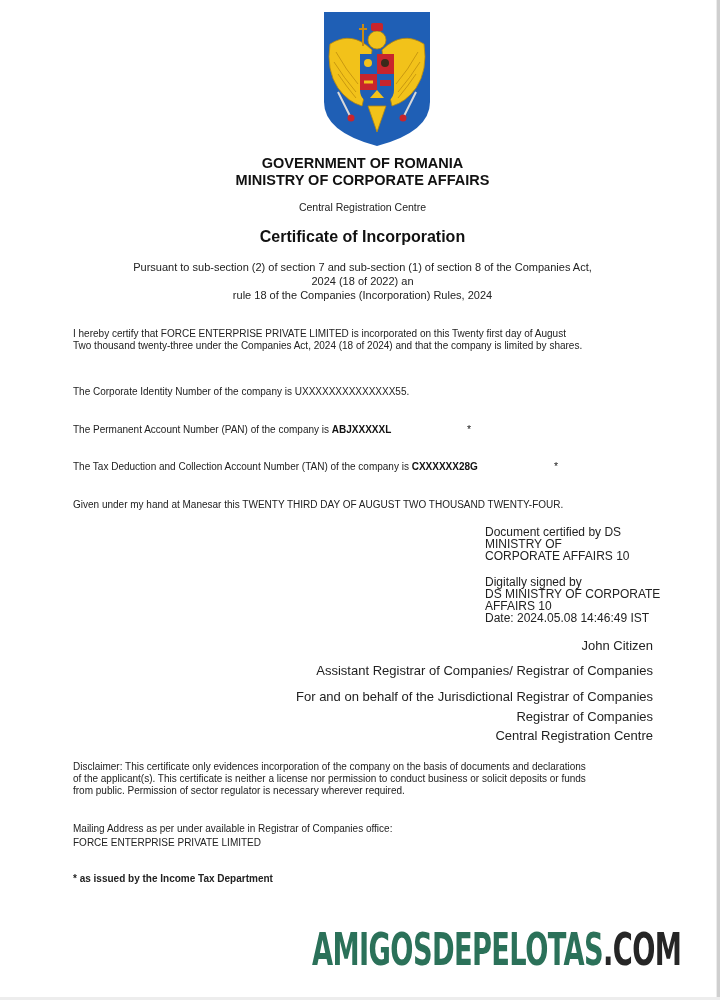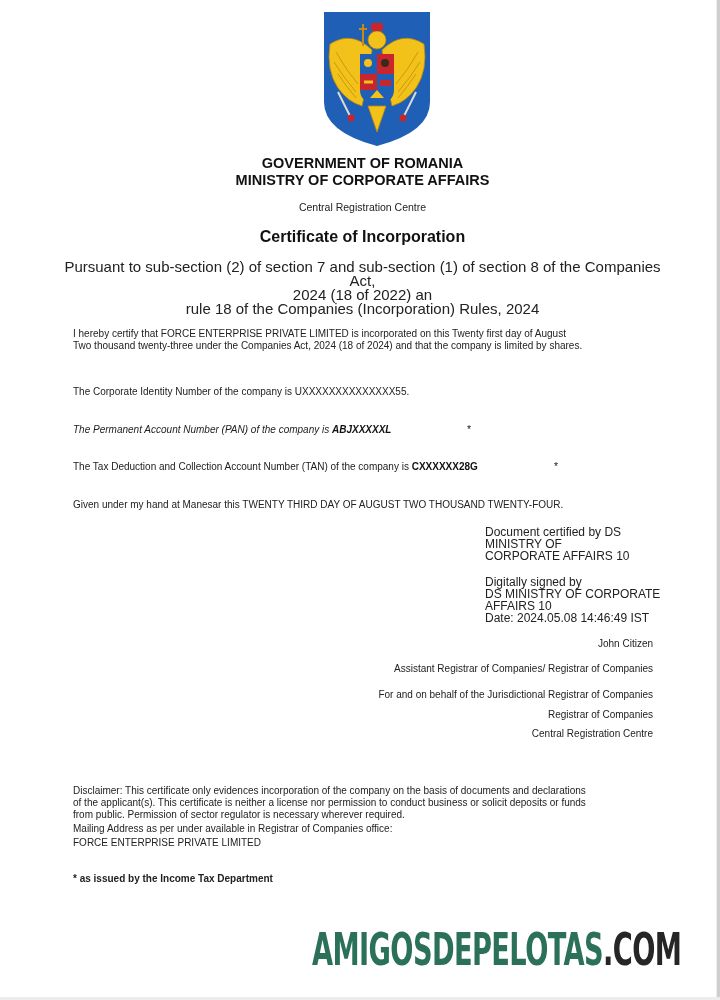--- a/index.html
+++ b/index.html
@@ -10,28 +10,28 @@
   .page-edge { position: absolute; right: 0; top: 0; width: 3px; height: 1000px; background: #cfcfcf; }
   .page-edge-inner { position: absolute; right: 3px; top: 0; width: 1px; height: 1000px; background: #ececec; }
   .bottom-edge { position: absolute; left: 0; bottom: 0; width: 720px; height: 3px; background: #ededed; }
 
   .emblem { position: absolute; left: 322px; top: 10px; width: 110px; height: 138px; }
 
   .center { position: absolute; left: 0; width: 725px; text-align: center; }
   .gov-title { top: 155px; font-weight: bold; font-size: 14.5px; line-height: 17px; color: #111; }
   .crc { top: 201px; font-size: 10.5px; color: #222; }
   .cert-title { top: 228px; font-weight: bold; font-size: 16px; color: #111; }
-  .pursuant { top: 260px; font-size: 15px; line-height: 14px; color: #222; left: 60px; width: 605px; }
+  .pursuant { top: 260px; font-size: 11px; line-height: 14px; color: #222; left: 60px; width: 605px; }
 
   .para { position: absolute; left: 73px; font-size: 10px; line-height: 12px; color: #222; white-space: nowrap; }
   .para b { font-weight: bold; color: #111; }
   .star { position: absolute; font-size: 10.5px; color: #222; }
 
   .sig { position: absolute; left: 485px; font-size: 12px; line-height: 12px; color: #222; }
-  .right { position: absolute; right: 67px; font-size: 10px; color: #222; text-align: left; white-space: nowrap; }
+  .right { position: absolute; right: 67px; font-size: 13px; color: #222; text-align: left; white-space: nowrap; }
 
   .watermark {
     position: absolute; left: 312px; top: 924px; height: 52px;
     font-family: "DejaVu Sans", sans-serif; font-weight: bold; font-size: 44px; line-height: 52px;
     letter-spacing: -1px; transform: scaleX(0.62); transform-origin: left center; white-space: nowrap;
   }
   .wm-green { color: #2b7159; }
   .wm-dark { color: #262626; }
 </style>
 </head>
@@ -90,21 +90,21 @@
   <div>rule 18 of the Companies (Incorporation) Rules, 2024</div>
 </div>
 
 <div class="para" style="top:328px;">
   <div>I hereby certify that FORCE ENTERPRISE PRIVATE LIMITED is incorporated on this Twenty first day of August</div>
   <div>Two thousand twenty-three under the Companies Act, 2024 (18 of 2024) and that the company is limited by shares.</div>
 </div>
 
 <div class="para" style="top:386px;">The Corporate Identity Number of the company is UXXXXXXXXXXXXXX55.</div>
 
-<div class="para" style="top:424px;font-style:italic;">
+<div class="para" style="top:424px;">
   <span>The Permanent Account Number (PAN) of the company is </span><b>ABJXXXXXL</b>
 </div>
 <div class="star" style="left:467px; top:423px;">*</div>
 
 <div class="para" style="top:461px;">
   <span>The Tax Deduction and Collection Account Number (TAN) of the company is </span><b>CXXXXXX28G</b>
 </div>
 <div class="star" style="left:554px; top:460px;">*</div>
 
 <div class="para" style="top:499px;">Given under my hand at Manesar this TWENTY THIRD DAY OF AUGUST TWO THOUSAND TWENTY-FOUR.</div>
@@ -120,21 +120,21 @@
   <div>AFFAIRS 10</div>
   <div>Date: 2024.05.08 14:46:49 IST</div>
 </div>
 
 <div class="right" style="top:638px;">John Citizen</div>
 <div class="right" style="top:663px;">Assistant Registrar of Companies/ Registrar of Companies</div>
 <div class="right" style="top:689px;">For and on behalf of the Jurisdictional Registrar of Companies</div>
 <div class="right" style="top:709px;">Registrar of Companies</div>
 <div class="right" style="top:728px;">Central Registration Centre</div>
 
-<div class="para" style="top:761px;margin-top:24px;">
+<div class="para" style="top:761px;">
   <div>Disclaimer: This certificate only evidences incorporation of the company on the basis of documents and declarations</div>
   <div>of the applicant(s). This certificate is neither a license nor permission to conduct business or solicit deposits or funds</div>
   <div>from public. Permission of sector regulator is necessary wherever required.</div>
 </div>
 
 <div class="para" style="top:823px;">Mailing Address as per under available in Registrar of Companies office:</div>
 <div class="para" style="top:837px;">FORCE ENTERPRISE PRIVATE LIMITED</div>
 <div class="para" style="top:873px;font-weight:bold;">* as issued by the Income Tax Department</div>
 
 <div class="watermark">

